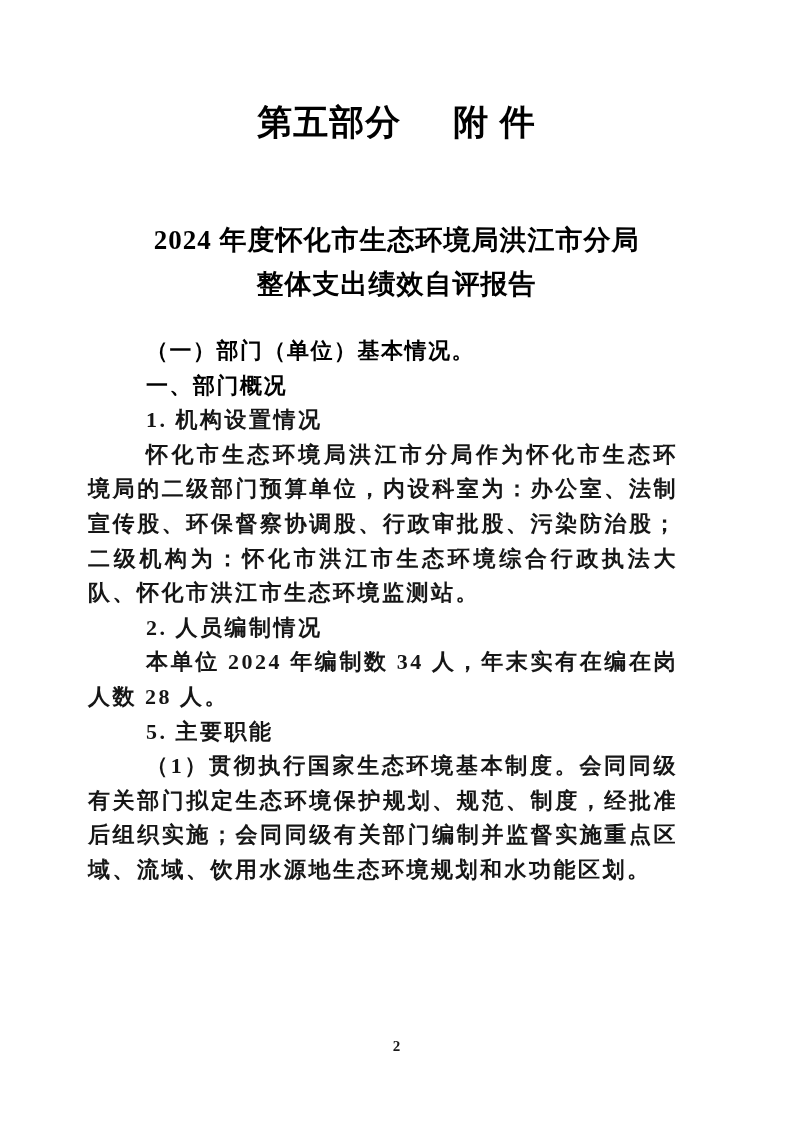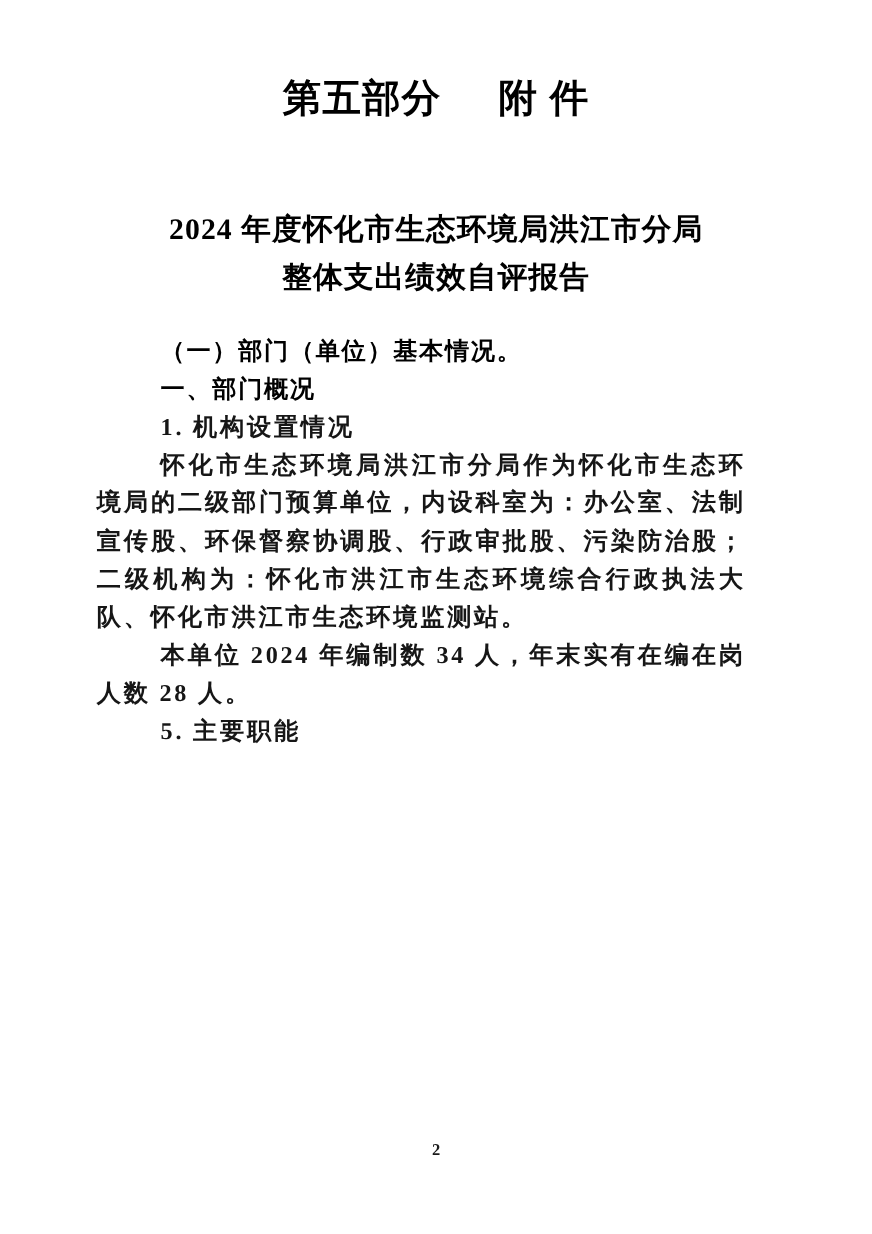--- a/index.html
+++ b/index.html
@@ -10,21 +10,21 @@
   .page {
     position: relative;
     width: 793px;
     height: 1122px;
     background: #ffffff;
     overflow: hidden;
     color: #161616;
     font-family: "Liberation Serif", serif;
   }
   .doc-title {
-    padding-top: 69px;
+    padding-top: 101px;
     display: flex;
     justify-content: center;
     align-items: baseline;
     gap: 52px;
     font-family: "Liberation Sans", sans-serif;
     font-weight: 600;
     font-size: 35px;
     line-height: 42px;
     color: #000000;
     letter-spacing: 1px;
@@ -89,19 +89,21 @@
   <div class="report-title">
     <div>2024 年度怀化市生态环境局洪江市分局</div>
     <div>整体支出绩效自评报告</div>
   </div>
 
   <div class="content">
     <p class="h-sans indent">（一）部门（单位）基本情况。</p>
     <p class="h-sans indent">一、部门概况</p>
     <p class="body-text indent">1. 机构设置情况</p>
     <p class="body-text indent">怀化市生态环境局洪江市分局作为怀化市生态环境局的二级部门预算单位，内设科室为：办公室、法制宣传股、环保督察协调股、行政审批股、污染防治股；二级机构为：怀化市洪江市生态环境综合行政执法大队、怀化市洪江市生态环境监测站。</p>
+    <p class="body-text indent">2. 人员编制情况</p>
     <p class="body-text indent">本单位 2024 年编制数 34 人，年末实有在编在岗人数 28 人。</p>
     <p class="body-text indent">5. 主要职能</p>
+    <p class="body-text indent">（1）贯彻执行国家生态环境基本制度。会同同级有关部门拟定生态环境保护规划、规范、制度，经批准后组织实施；会同同级有关部门编制并监督实施重点区域、流域、饮用水源地生态环境规划和水功能区划。</p>
   </div>
 
   <div class="page-num">2</div>
 
 </div>
 
 </body></html>

